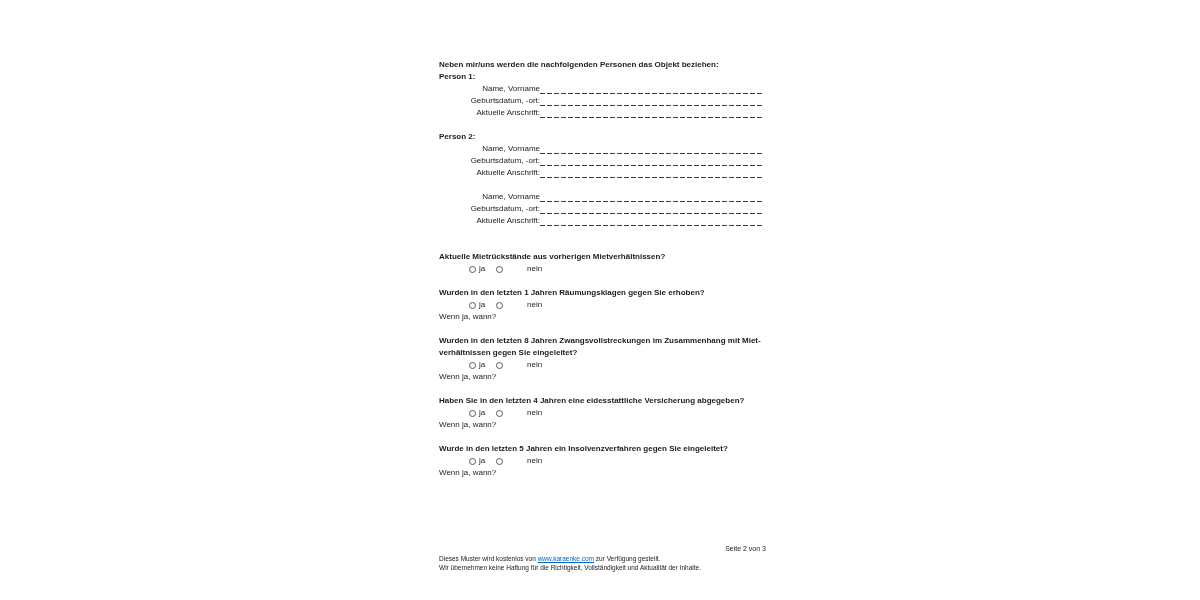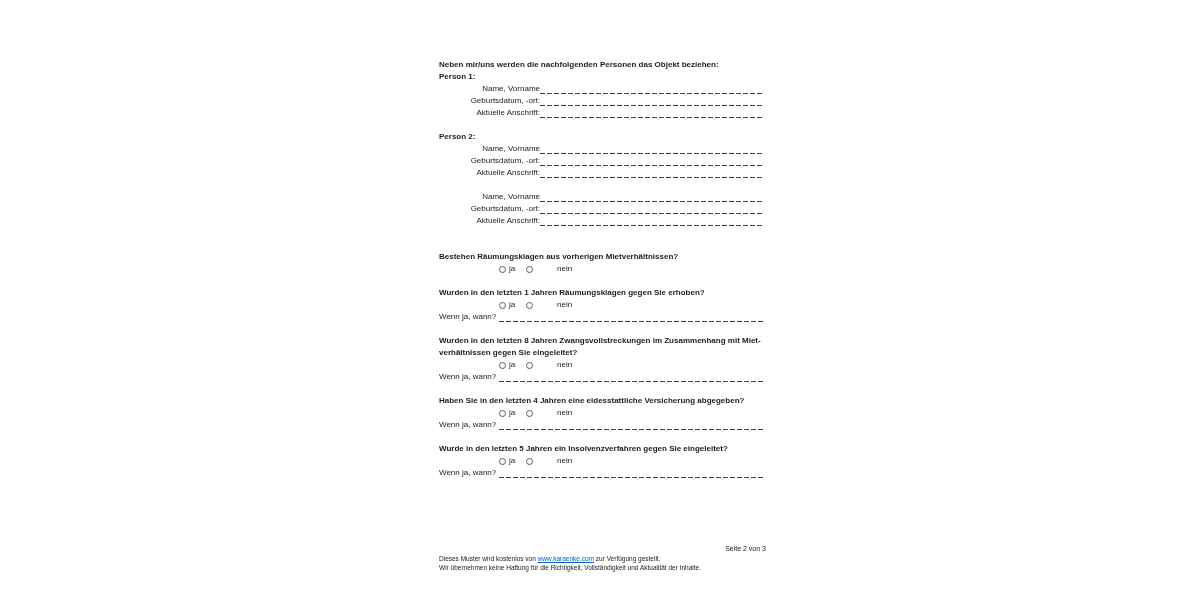--- a/index.html
+++ b/index.html
@@ -27,31 +27,31 @@
     flex: 1;
     background-image: repeating-linear-gradient(90deg, #3d3d3d 0 5.5px, rgba(0,0,0,0) 5.5px 7px);
     background-size: 100% 1px;
     background-repeat: no-repeat;
     background-position: 0 10px;
   }
   .q-block { margin-bottom: 12px; }
   .q-line { font-weight: bold; white-space: nowrap; }
   .radio-row { display: flex; height: 12px; align-items: center; }
   .radio-group { display: flex; align-items: center; }
-  .radio-group.yes { margin-left: 36px; width: 28px; padding-left: 24px; }
+  .radio-group.yes { margin-left: 6px; width: 28px; padding-left: 24px; }
   .radio-group.no  { margin-left: 23px; gap: 21px; }
   .radio-circle {
     width: 7px; height: 7px;
     border: 1px solid #5a5a5a;
     border-radius: 50%;
     background: #fff;
     margin-right: 3px;
     flex: 0 0 7px;
   }
-  .when-row { display: flex; height: 12px; }
+  .when-row { display: flex; height: 12px; flex-direction: column; }
   .when-label { flex: 0 0 auto; white-space: nowrap; padding-right: 3px; }
   .page-num {
     position: absolute;
     left: 439px; top: 544px; width: 327px;
     text-align: right;
     font-size: 7px; line-height: 10px;
   }
   .footer-notes {
     position: absolute;
     left: 439px; top: 555px; width: 330px;
@@ -108,21 +108,21 @@
       <span class="field-label">Geburtsdatum, -ort:</span>
       <span class="fill-line"></span>
     </div>
     <div class="field-row">
       <span class="field-label">Aktuelle Anschrift:</span>
       <span class="fill-line"></span>
     </div>
   </div>
 
   <div class="q-block">
-    <div class="q-line">Bestehen Räumungsklagen aus vorherigen Mietverhältnissen?</div>
+    <div class="q-line">Aktuelle Mietrückstände aus vorherigen Mietverhältnissen?</div>
     <div class="radio-row">
       <span class="radio-group yes">
         <span class="radio-circle"></span>
         <span>ja</span>
       </span>
       <span class="radio-group no">
         <span class="radio-circle"></span>
         <span>nein</span>
       </span>
     </div>

